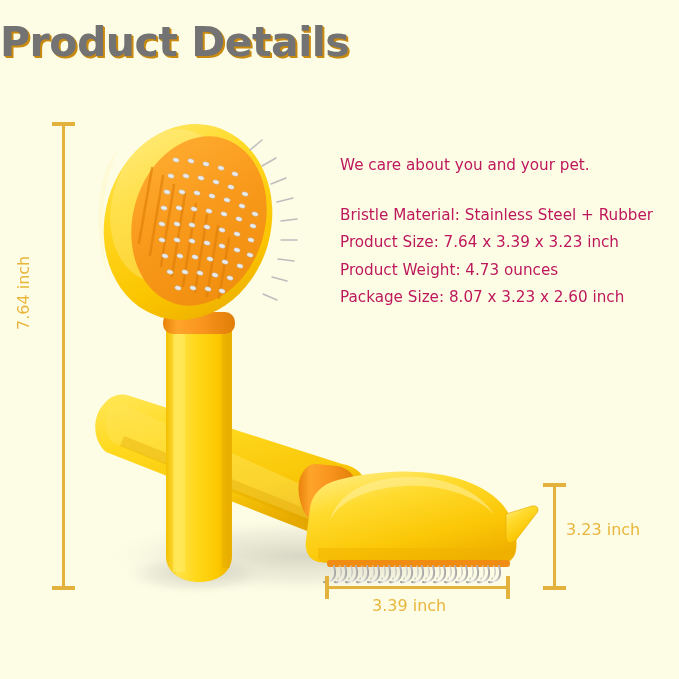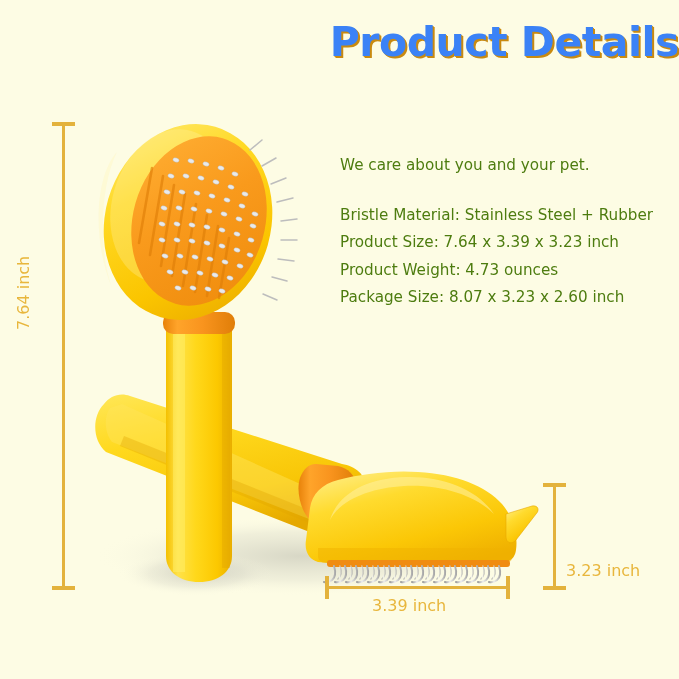--- a/index.html
+++ b/index.html
@@ -15,36 +15,36 @@
     overflow: hidden;
     font-family: "DejaVu Sans", sans-serif;
   }
 
   
   #title {
     position: absolute;
     left: 0;
     top: 18px;
     width: 679px;
-    text-align: right;
+    text-align: left;
     font-family: "DejaVu Sans", sans-serif;
     font-weight: bold;
     font-size: 41px;
     letter-spacing: -0.5px;
-    color: #3b82f6;
+    color: #737373;
     text-shadow: 2px 2px 0 #c98a10, 1px 1px 0 #d4940f;
   }
 
   
   #spec-block {
     position: absolute;
     left: 340px;
     top: 152px;
     width: 330px;
-    color: #4d7c0f;
+    color: #be185d;
     font-size: 15.2px;
     line-height: 27.5px;
   }
   #spec-block .intro { margin: 0 0 22px 0; }
   #spec-block .intro div { white-space: nowrap; }
   #spec-block .specs div { white-space: nowrap; }
 
   
   .guide-line {
     position: absolute;
@@ -66,21 +66,21 @@
   #v-left-label  {
     left: 14px; top: 330px;
     transform: rotate(-90deg);
     transform-origin: left top;
     width: 120px; text-align: left;
   }
 
   #v-right-line  { left: 553px; top: 485px; width: 3px;  height: 103px; }
   #v-right-cap-t { left: 543px; top: 483px; width: 23px; height: 4px; }
   #v-right-cap-b { left: 543px; top: 586px; width: 23px; height: 4px; }
-  #v-right-label { left: 566px; top: 520px; margin-top: 41px; }
+  #v-right-label { left: 566px; top: 520px; }
 
   #h-bot-line    { left: 327px; top: 586px; width: 183px; height: 3px; }
   #h-bot-cap-l   { left: 325px; top: 576px; width: 4px;  height: 23px; }
   #h-bot-cap-r   { left: 506px; top: 576px; width: 4px;  height: 23px; }
   #h-bot-label   { left: 372px; top: 596px; }
 
   
   #artwork { position: absolute; left: 0; top: 0; width: 679px; height: 679px; }
 </style>
 </head>

